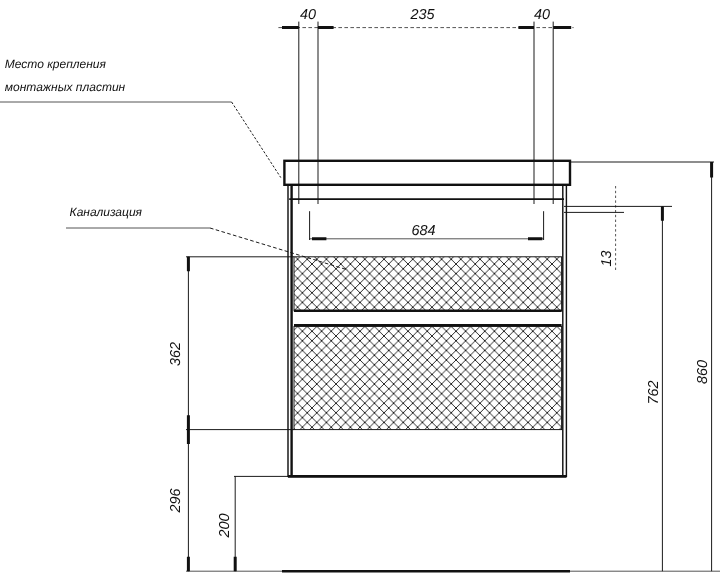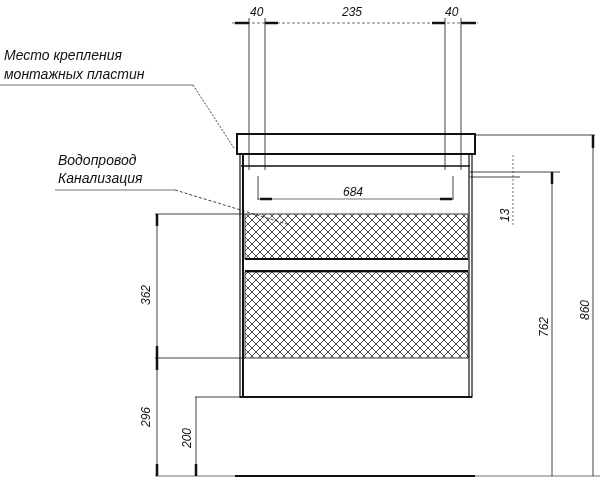--- a/index.html
+++ b/index.html
@@ -1,18 +1,18 @@
 <!DOCTYPE html>
 <html><head>
 <meta charset="utf-8">
 <style>
   html, body { margin:0; padding:0; background:#ffffff; }
   #canvas { position:relative; width:600px; height:481px; overflow:hidden; background:#fff; font-family:"Liberation Sans", sans-serif; }
   svg { position:absolute; left:0; top:0; }
-  .lbl { position:absolute; font-style:italic; font-size:14px; color:#111; white-space:nowrap; line-height:16px; }
+  .lbl { position:absolute; font-style:italic; font-size:10px; color:#111; white-space:nowrap; line-height:16px; }
   .dim { position:absolute; font-style:italic; font-size:12px; color:#111; white-space:nowrap; line-height:12px; }
   .rot { transform-origin:left top; transform:rotate(-90deg); }
 </style>
 </head>
 <body>
 
 <div id="canvas">
   <svg width="600" height="481" viewBox="0 0 600 481">
     <defs>
       <pattern id="hatch" width="8" height="8" patternUnits="userSpaceOnUse">
@@ -67,21 +67,20 @@
       <line x1="195" y1="397" x2="240" y2="397" stroke-width="0.8"></line>
       <line x1="196" y1="397" x2="196" y2="476" stroke-width="0.8"></line>
       <path d="M196,464 L196,476" stroke-width="2.5"></path>
       <line x1="155" y1="476" x2="600" y2="476" stroke-width="0.6"></line>
       <line x1="235" y1="476" x2="475" y2="476" stroke-width="2.2"></line>
     </g>
   </svg>
 
   <div class="lbl" style="left:4px;top:47px;">Место крепления</div>
   <div class="lbl" style="left:4px;top:66px;">монтажных пластин</div>
-  <div class="lbl" style="left:58px;top:152px;">Водопровод</div>
   <div class="lbl" style="left:58px;top:170px;text-align:center;">Канализация</div>
 
   <div class="dim" style="left:250px;top:6px;">40</div>
   <div class="dim" style="left:342px;top:6px;">235</div>
   <div class="dim" style="left:445px;top:6px;">40</div>
   <div class="dim" style="left:343px;top:186px;">684</div>
 
   <div class="dim rot" style="left:499px;top:222px;">13</div>
   <div class="dim rot" style="left:140px;top:305px;">362</div>
   <div class="dim rot" style="left:140px;top:427px;">296</div>

